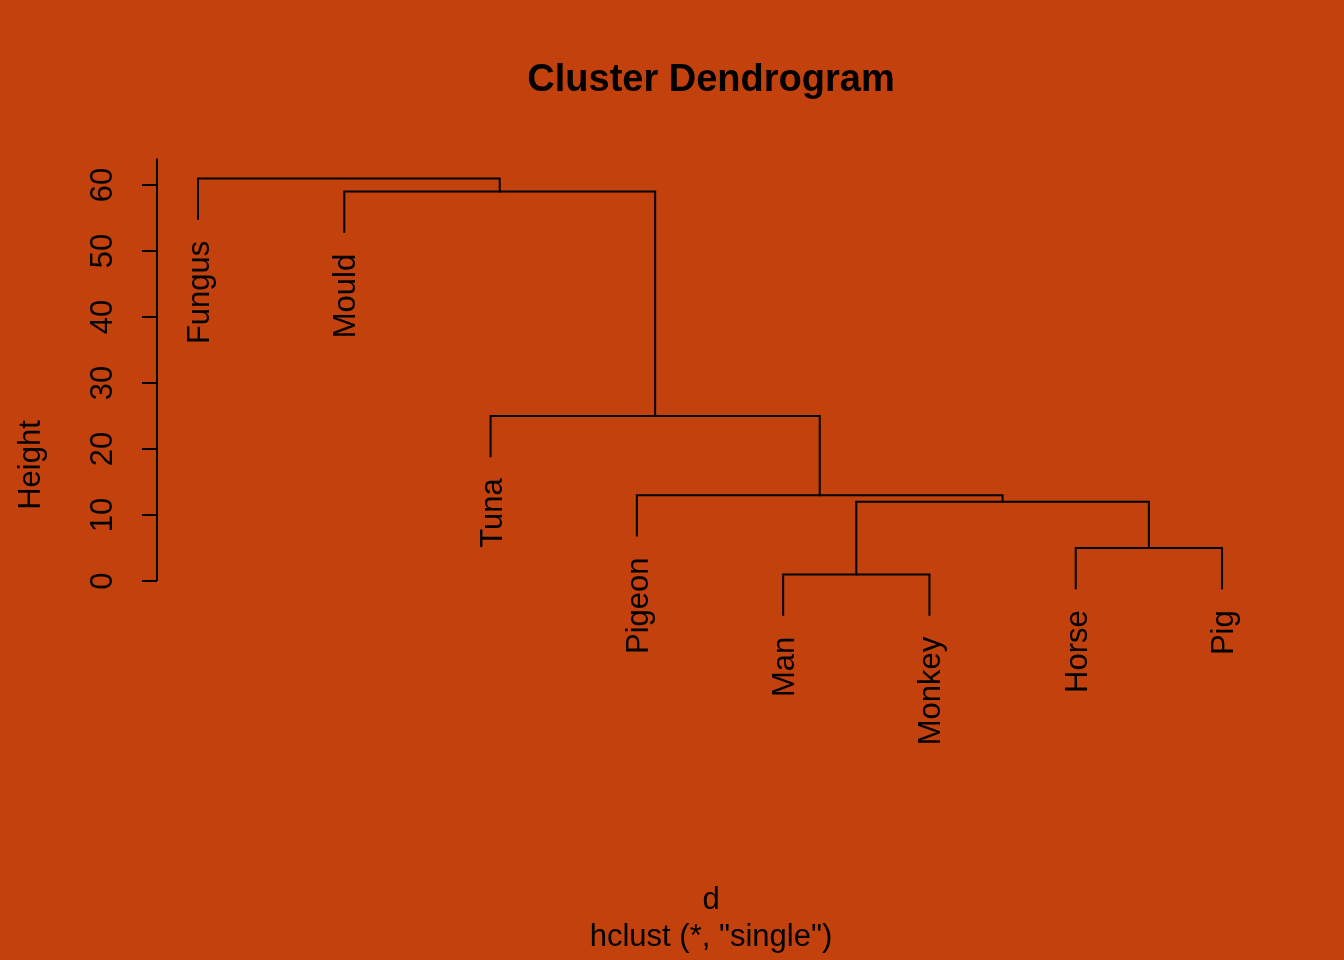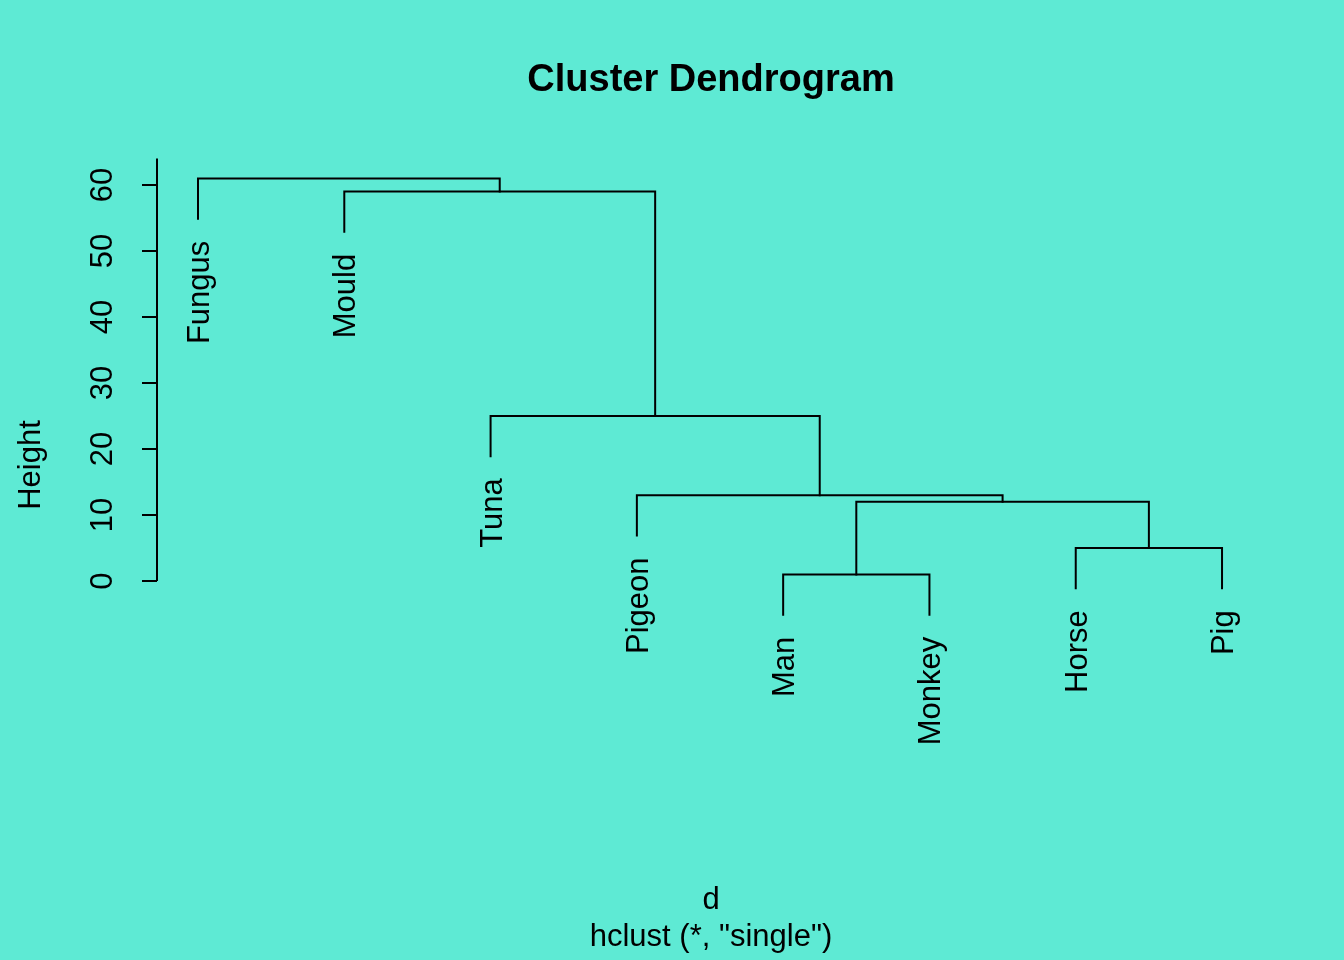--- a/index.html
+++ b/index.html
@@ -1,19 +1,19 @@
 <!DOCTYPE html>
 <html><head>
 <meta charset="utf-8">
 <style>
   html,body { margin:0; padding:0; background:#ffffff; }
   #figure {
     position:relative;
     width:1344px; height:960px;
-    background:#5eead4;
+    background:#c2410c;
     font-family:"Liberation Sans", sans-serif;
     overflow:hidden;
   }
   .abs { position:absolute; white-space:nowrap; color:#000; }
   #chart-title {
     left:711px; top:78px;
     transform:translate(-50%,-50%);
     font-size:38px; font-weight:bold; letter-spacing:0px;
   }
   #y-axis-label {

